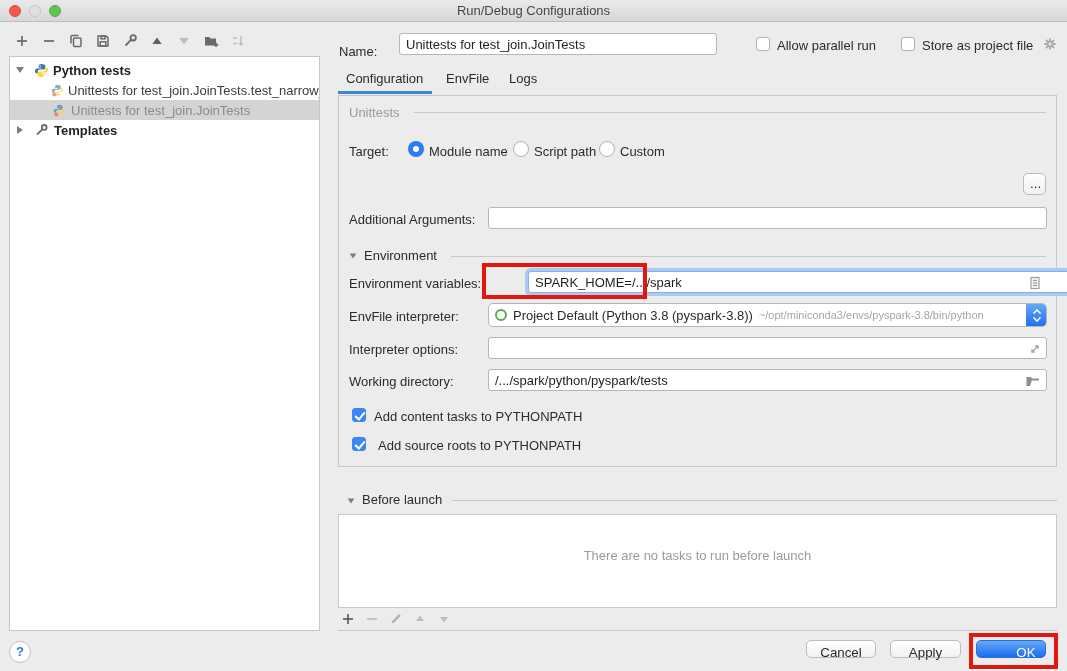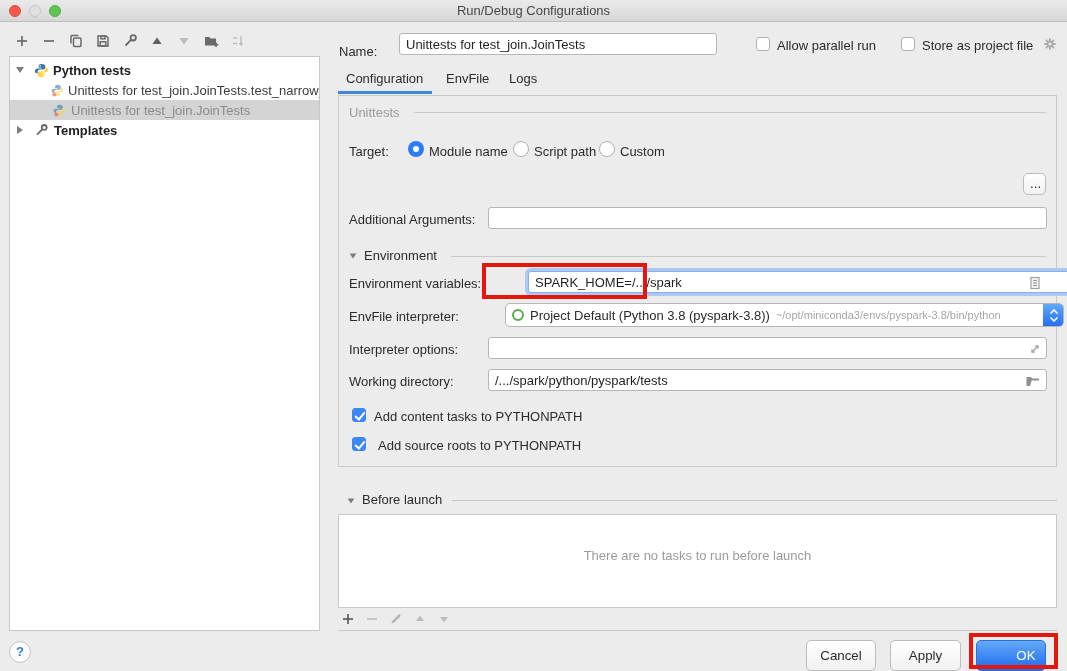--- a/index.html
+++ b/index.html
@@ -43,28 +43,28 @@
   .tab-underline { position:absolute; left:338px; top:91px; width:94px; height:3px; background:#3e86d8; }
   
   .cfg { position:absolute; left:338px; top:95px; width:719px; height:372px; border:1px solid #c9c9c9; }
   .group-title { color:#9a9a9a; }
   .hline { position:absolute; height:1px; background:#c9c9c9; }
   .radio { position:absolute; width:16px; height:16px; border-radius:50%; background:#fff; border:1px solid #b0b0b0; }
   .radio.sel { border:none; background:#2e7bf6; }
   .radio.sel::after { content:""; position:absolute; left:5px; top:5px; width:6px; height:6px; border-radius:50%; background:#fff; }
   .focus-ring { border:1px solid #86b0ea !important; box-shadow:0 0 0 3px #abc9f2;margin-left:40px; }
   .combo { position:absolute; background:#fff; border:1px solid #b6b6b6; border-radius:5px; height:24px;
-    display:flex; align-items:center; padding:0 26px 0 6px; overflow:hidden; white-space:nowrap;margin-left:17px; }
+    display:flex; align-items:center; padding:0 26px 0 6px; overflow:hidden; white-space:nowrap; }
   .combo-path { color:#a6a6a6; font-size:11px; margin-left:6px; overflow:hidden; }
   .stepper { position:absolute; right:-1px; top:-1px; width:21px; height:24px;
     background:linear-gradient(#66abf8,#1f6ef0); border-radius:0 5px 5px 0;
     display:flex; flex-direction:column; align-items:center; justify-content:center; gap:1px; }
   .ring { width:12px; height:12px; border:2px solid #59ad4c; border-radius:50%; margin-right:6px; flex:0 0 auto; }
   
-  .btn { position:absolute; height:31px; border:1px solid #bcbcbc; border-radius:5px;
+  .btn { position:absolute; height:18px; border:1px solid #bcbcbc; border-radius:5px;
     background:linear-gradient(#ffffff,#f1f1f1); text-align:center; line-height:21px; color:#2b2b2b; }
   .btn-primary { background:linear-gradient(#64a9f7,#1c6cf0); border-color:#2a6fd4; color:#fff;padding-left:36px; }
   .help-btn { position:absolute; left:9px; top:641px; width:22px; height:22px; border-radius:50%;
     background:#fdfdfd; border:1px solid #c3c3c3; color:#2f7de3; font-weight:bold;
     text-align:center; line-height:20px; }
   
   .annotation { position:absolute; border:4px solid #e3170d; pointer-events:none; z-index:50; }
   .task-box { position:absolute; left:338px; top:514px; width:719px; height:94px; background:#fff; border:1px solid #c9c9c9; }
   .task-empty { position:absolute; left:0; right:0; top:33px; text-align:center; color:#9b9b9b; }
 </style>

